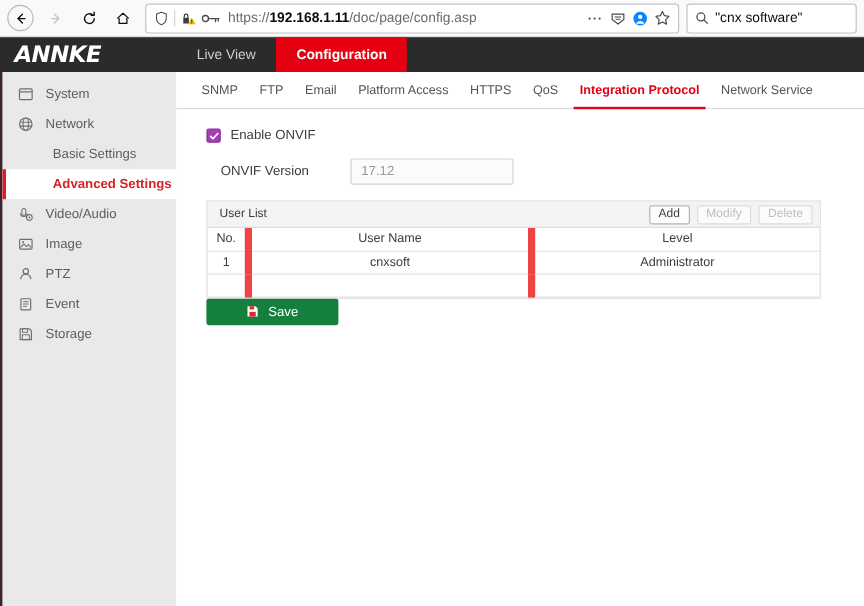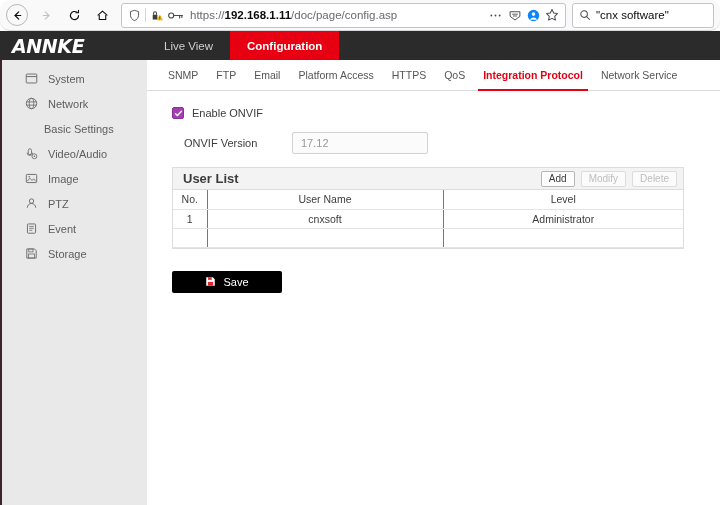--- a/index.html
+++ b/index.html
@@ -12,21 +12,20 @@
 
   
   #browser-chrome {
     height: 31px;
     background: #f9f9fa;
     border-bottom: 1px solid #d7d7db;
     display: flex;
     align-items: center;
     padding: 0 6px;
     gap: 2px;
-    border-radius: 10px;
   }
   .nav-btn {
     width: 26px; height: 26px;
     display: flex; align-items: center; justify-content: center;
     border-radius: 3px;
     color: #0c0c0d;
     flex: 0 0 auto;
   }
   .nav-btn.back {
     border: 1px solid #b8b8b9;
@@ -116,21 +115,21 @@
     border-left: 2px solid #3b2330;
     flex: 0 0 auto;
     padding-top: 6px;
   }
   .side-item {
     height: 25px;
     display: flex;
     align-items: center;
     font-size: 11px;
     color: #5d5d5d;
-    padding-left: 22px;
+    padding-left: 12px;
     gap: 10px;
     position: relative;
   }
   .side-item .sicon {
     width: 14px; height: 14px;
     display: flex; align-items: center; justify-content: center;
     color: #6f6f6f;
     flex: 0 0 auto;
   }
   .side-item.sub { padding-left: 42px; }
@@ -216,21 +215,21 @@
     background: #ffffff;
   }
   #panel-head {
     height: 22px;
     background: #f3f3f3;
     border-bottom: 1px solid #dddddd;
     display: flex;
     align-items: center;
     padding: 0 6px 0 10px;
   }
-  #panel-title { font-size: 13px; font-weight: bold; color: #3c3c3c; flex: 1 1 auto; }
+  #panel-title { font-size: 10px; font-weight: normal; color: #3c3c3c; flex: 1 1 auto; }
   .panel-btns { display: flex; gap: 6px; }
   .pbtn {
     min-width: 34px;
     height: 16px;
     border: 1px solid #b6b6b6;
     background: #fdfdfd;
     border-radius: 2px;
     font-size: 10px;
     color: #3c3c3c;
     display: flex; align-items: center; justify-content: center;
@@ -238,33 +237,32 @@
   }
   .pbtn.disabled { color: #bdbdbd; border-color: #dcdcdc; background: #fbfbfb; }
 
   table#user-table { width: 100%; border-collapse: collapse; table-layout: fixed; }
   table#user-table th, table#user-table td {
     font-size: 10.5px;
     font-weight: normal;
     color: #3c3c3c;
     text-align: center;
     height: 19px;
-    border-right: 1px solid #ef4444;
+    border-right: 6px solid #ef4444;
     border-bottom: 1px solid #e4e4e4;
   }
   table#user-table th:last-child, table#user-table td:last-child { border-right: none; }
   .col-no { width: 34px; }
   .col-level { width: 240px; }
   #filler-row td { height: 226px; border-bottom: none; }
 
   #save-btn {
-    margin-top: 22px;
     width: 110px;
     height: 22px;
-    background: #000000;
+    background: #15803d;
     border-radius: 2px;
     display: flex;
     align-items: center;
     justify-content: center;
     gap: 7px;
     color: #ffffff;
     font-size: 11px;
   }
   #save-btn svg { display: block; }
 </style>
@@ -399,20 +397,24 @@
           </svg>
       </span>
       <span>Network</span>
     </div>
 
     <div class="side-item sub">
 
       <span>Basic Settings</span>
     </div>
 
+    <div class="side-item sub active">
+
+      <span>Advanced Settings</span>
+    </div>
 
     <div class="side-item">
       <span class="sicon">
         <svg width="13" height="13" viewBox="0 0 16 16">
             <path d="M6 2.2 A2 2 0 0 1 8 4.2 V7.4 A2 2 0 0 1 4 7.4 V4.2 A2 2 0 0 1 6 2.2 Z" fill="none" stroke="currentColor" stroke-width="1.1"></path>
             <path d="M2.6 7 A3.4 3.4 0 0 0 9.4 7" fill="none" stroke="currentColor" stroke-width="1.1"></path>
             <circle cx="11.6" cy="11.4" r="3" fill="none" stroke="currentColor" stroke-width="1.1"></circle>
             <circle cx="11.6" cy="11.4" r="1" fill="currentColor"></circle>
           </svg>
       </span>

